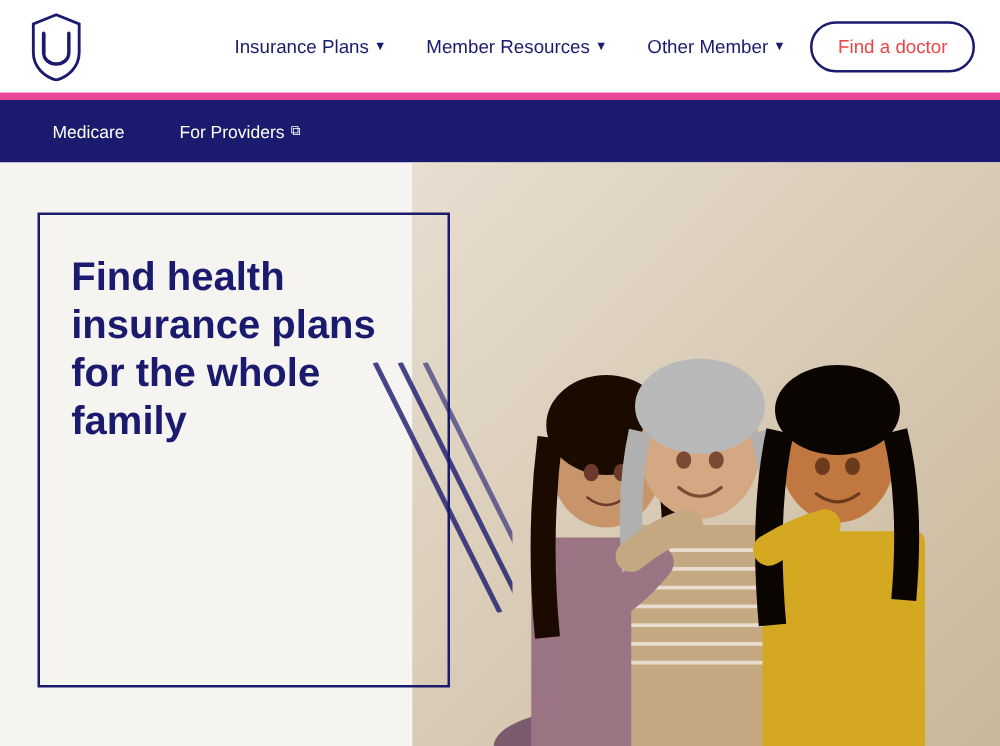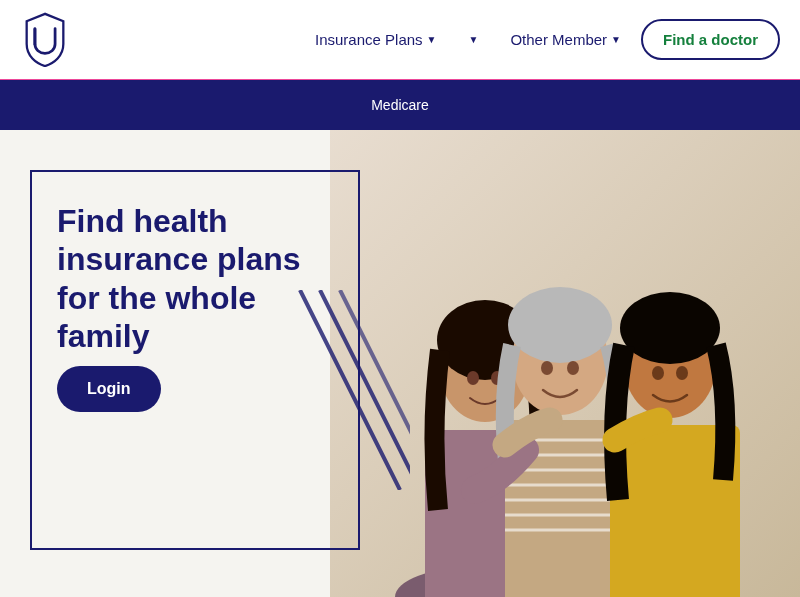--- a/index.html
+++ b/index.html
@@ -1,21 +1,21 @@
 <!DOCTYPE html>
 <html><head>
   <meta charset="utf-8">
   <style>
     * { margin: 0; padding: 0; box-sizing: border-box; }
     body { font-family: Arial, sans-serif; width: 800px; height: 597px; overflow: hidden; background: #f5f4f0; }
 
     
     .top-nav {
       background: #fff;
-      border-bottom: 1px solid #ec4899;
+      border-bottom: 6px solid #ec4899;
       height: 80px;
       display: flex;
       align-items: center;
       padding: 0 20px;
       justify-content: space-between;
     }
 
     .logo-area {
       display: flex;
       align-items: center;
@@ -48,36 +48,35 @@
 
     .chevron {
       font-size: 10px;
       color: #1a1a6e;
     }
 
     .find-doctor-btn {
       border: 2px solid #1a1a6e;
       border-radius: 25px;
       padding: 10px 20px;
-      color: #15803d;
+      color: #ef4444;
       font-size: 15px;
-      font-weight: 700;
+      font-weight: 400;
       background: #fff;
       cursor: pointer;
     }
 
     
     .secondary-nav {
       background: #1a1a6e;
       height: 50px;
       display: flex;
       align-items: center;
       padding: 0 20px;
       gap: 0;
-      flex-direction: column;
     }
 
     .sec-nav-item {
       color: #fff;
       font-size: 14px;
       font-weight: 500;
       padding: 0 22px;
       height: 50px;
       display: flex;
       align-items: center;
@@ -118,20 +117,21 @@
       flex-direction: column;
       justify-content: flex-start;
       background: rgba(255,255,255,0.0);
     }
 
     .hero-title {
       color: #1a1a6e;
       font-size: 32px;
       font-weight: 700;
       line-height: 1.2;
+      margin-bottom: 30px;
     }
 
     .login-btn {
       background: #1a1a6e;
       color: #fff;
       border: none;
       border-radius: 25px;
       padding: 14px 30px;
       font-size: 16px;
       font-weight: 600;
@@ -174,34 +174,39 @@
       <line x1="14" y1="18" x2="14" y2="36" stroke="#1a1a6e" stroke-width="3"></line>
     </svg>
   </div>
 
   <nav class="nav-links">
     <a class="nav-link-item">
       <span>Insurance Plans</span>
       <span class="chevron">▼</span>
     </a>
     <a class="nav-link-item">
+      <span>Member Resources</span>
       <span class="chevron">▼</span>
     </a>
     <a class="nav-link-item">
       <span>Other Member</span>
       <span class="chevron">▼</span>
     </a>
     <button class="find-doctor-btn">Find a doctor</button>
   </nav>
 </header>
 
 <nav class="secondary-nav">
   <a class="sec-nav-item">
     <span>Medicare</span>
   </a>
+  <a class="sec-nav-item">
+    <span>For Providers</span>
+    <span class="external-icon">⧉</span>
+  </a>
 </nav>
 
 <section class="hero">
 
   <div class="hero-photo">
     <svg width="470" height="467" viewBox="0 0 470 467" xmlns="http://www.w3.org/2000/svg">
 
       <defs>
         <linearGradient id="bgGrad" x1="0%" y1="0%" x2="100%" y2="100%">
           <stop offset="0%" style="stop-color:#e8ddd0;stop-opacity:1"></stop>
@@ -269,17 +274,16 @@
     <svg width="120" height="200" viewBox="0 0 120 200" xmlns="http://www.w3.org/2000/svg">
       <line x1="10" y1="0" x2="110" y2="200" stroke="#1a1a6e" stroke-width="4" opacity="0.8"></line>
       <line x1="30" y1="0" x2="130" y2="200" stroke="#1a1a6e" stroke-width="4" opacity="0.8"></line>
       <line x1="50" y1="0" x2="150" y2="200" stroke="#1a1a6e" stroke-width="4" opacity="0.6"></line>
     </svg>
   </div>
 
   <div class="hero-content">
     <div class="hero-box">
       <h1 class="hero-title">Find health insurance plans for the whole family</h1>
-      <button class="login-btn">Login</button>
     </div>
   </div>
 
 </section>
 
 </body></html>

